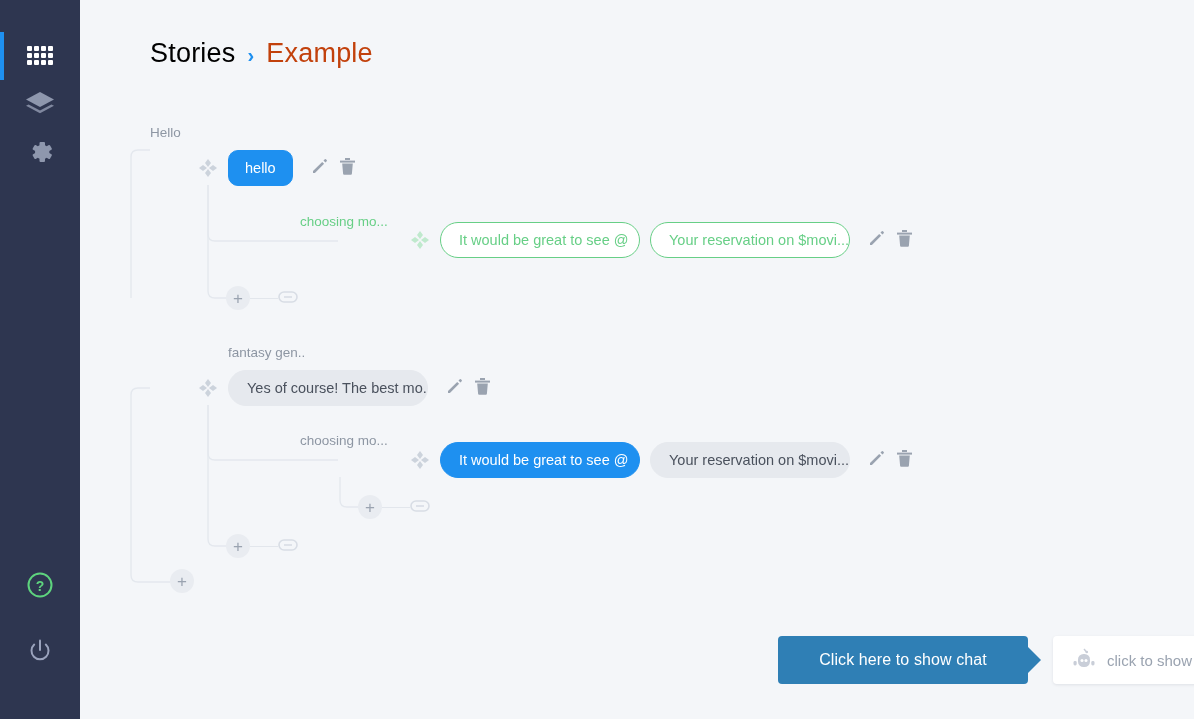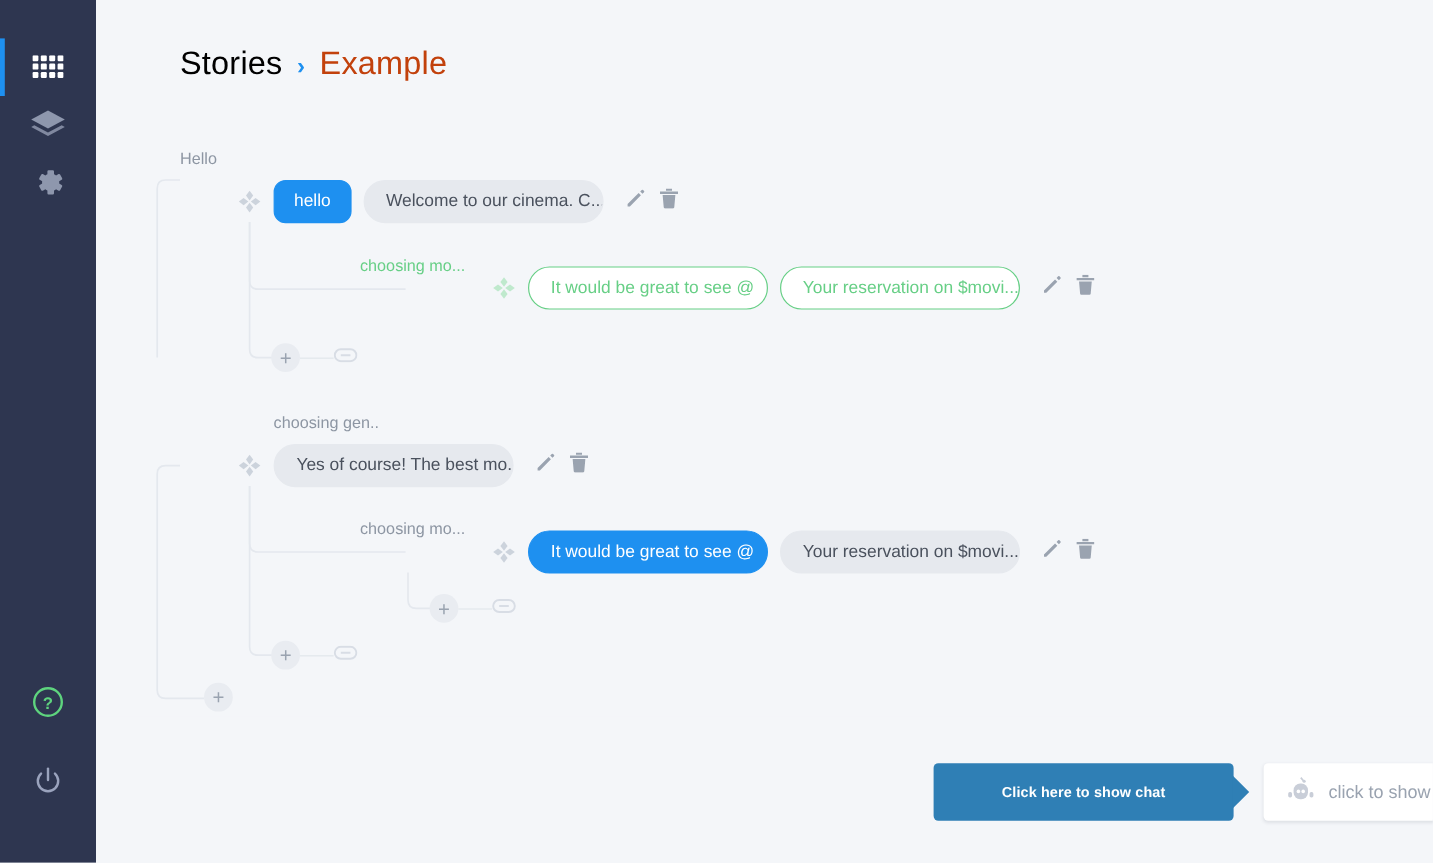--- a/index.html
+++ b/index.html
@@ -83,21 +83,21 @@
     font-size: 17px; line-height: 1; cursor: pointer; font-weight: 300;
   }
   .plus-dash { width: 28px; height: 1px; background: #e2e6ec; }
   .link-ico { cursor: pointer; display: block; }
 
   
   .chat-tip {
     position: absolute; left: 698px; top: 636px;
     width: 250px; height: 48px; background: #2f7fb5; border-radius: 4px;
     display: flex; align-items: center; justify-content: center;
-    color: #ffffff; font-size: 12px; font-weight: 700; letter-spacing: .1px;
+    color: #ffffff; font-size: 16px; font-weight: 400; letter-spacing: .1px;
   }
   .chat-tip::after {
     content: ""; position: absolute; right: -13px; top: 10px;
     width: 0; height: 0;
     border-top: 14px solid transparent;
     border-bottom: 14px solid transparent;
     border-left: 14px solid #2f7fb5;
   }
   .chat-btn {
     position: absolute; left: 973px; top: 636px;
@@ -212,21 +212,20 @@
         <svg width="20" height="20" viewBox="0 0 20 20">
           <g fill="#ccd3dc">
             <path d="M10 1 L13 5 L10 9 L7 5 Z"></path>
               <path d="M10 11 L13 15 L10 19 L7 15 Z"></path>
             <path d="M1 10 L5 7 L9 10 L5 13 Z"></path>
               <path d="M11 10 L15 7 L19 10 L15 13 Z"></path>
           </g>
         </svg>
       </span>
       <span class="pill blue sq">hello</span>
-      <span class="pill gray">Welcome to our cinema. C...</span>
       <span class="row-actions">
         <span class="icon-btn">
           <svg width="17" height="17" viewBox="0 0 17 17">
               <path fill="#9aa3b0" d="M2 13.1L11.2 3.9l1.9 1.9L3.9 15H2v-1.9zM12.5 2.6l1.3-1.3a.8.8 0 0 1 1.1 0l.8.8a.8.8 0 0 1 0 1.1l-1.3 1.3-1.9-1.9z"></path>
             </svg>
         </span>
         <span class="icon-btn">
           <svg width="15" height="17" viewBox="0 0 15 17">
               <g fill="#9aa3b0">
             <path d="M5 0h5v2H5z"></path>
@@ -277,21 +276,21 @@
       <span class="link-ico">
         <svg width="20" height="12" viewBox="0 0 20 12">
           <g fill="none" stroke="#d8dde5" stroke-width="1.6">
             <rect x="1" y="1" width="18" height="10" rx="5"></rect>
               <line x1="6" y1="6" x2="14" y2="6"></line>
           </g>
         </svg>
       </span>
     </div>
 
-    <div class="grp-label" style="left:148px; top:345px;">choosing gen..</div>
+    <div class="grp-label" style="left:148px; top:345px;">fantasy gen..</div>
 
     <div class="node-row" style="left:118px; top:370px;">
       <span class="drag-handle">
         <svg width="20" height="20" viewBox="0 0 20 20">
           <g fill="#ccd3dc">
             <path d="M10 1 L13 5 L10 9 L7 5 Z"></path>
               <path d="M10 11 L13 15 L10 19 L7 15 Z"></path>
             <path d="M1 10 L5 7 L9 10 L5 13 Z"></path>
               <path d="M11 10 L15 7 L19 10 L15 13 Z"></path>
           </g>

